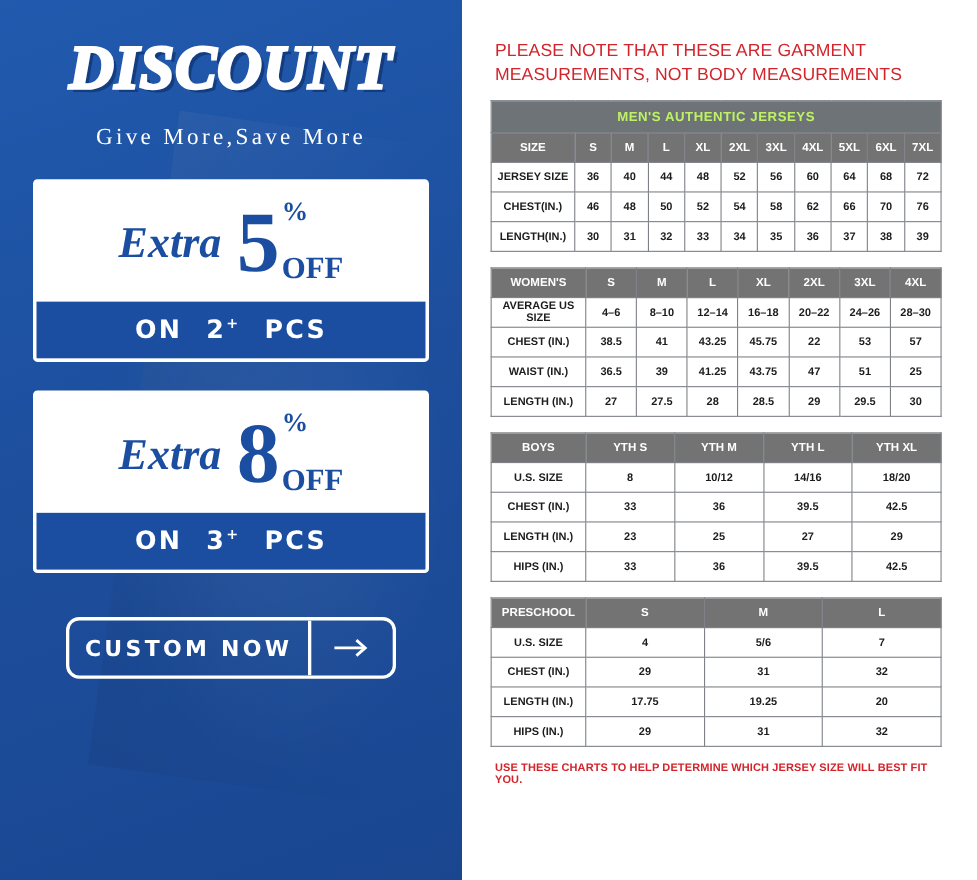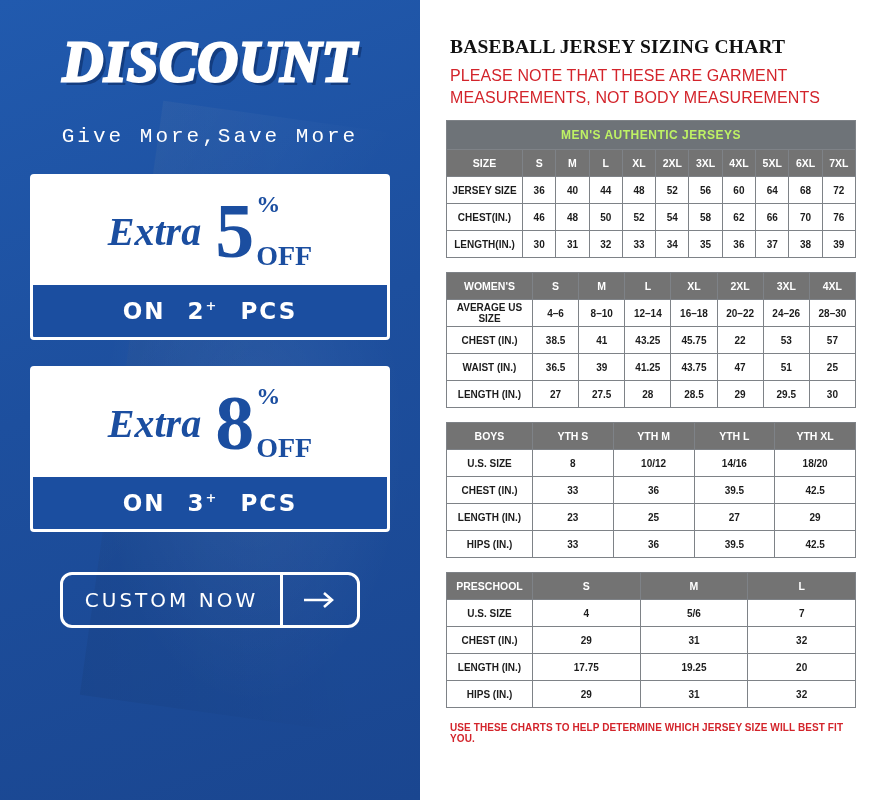--- a/index.html
+++ b/index.html
@@ -66,22 +66,22 @@
     -webkit-text-stroke: 3px #ffffff;
     text-shadow:
       0 0 0 #fff,
       4px 4px 0 rgba(10,40,95,0.55);
   }
   .tagline {
     text-align: center;
     color: #ffffff;
     font-size: 21px;
     letter-spacing: 3px;
-    margin-top: 35px;
-    font-family: Liberation Mono, monospace;
+    margin-top: 22px;
+    font-family: Liberation Serif, serif;
     font-weight: 500;
   }
 
   .offer-card {
     margin-top: 26px;
     border: 3px solid #ffffff;
     border-radius: 4px;
     overflow: hidden;
     background: #ffffff;
   }
@@ -158,21 +158,21 @@
     display: flex;
     align-items: center;
     color: #ffffff;
     box-sizing: border-box;
     overflow: hidden;
   }
   .custom-btn .label {
     flex: 1;
     text-align: center;
     font-family: "DejaVu Sans", sans-serif;
-    font-weight: normal;
+    font-weight: bold;
     font-size: 20px;
     letter-spacing: 3px;
   }
   .custom-btn .arrow-box {
     width: 74px;
     height: 100%;
     border-left: 3px solid #ffffff;
     display: flex;
     align-items: center;
     justify-content: center;
@@ -291,21 +291,20 @@
           <svg class="arrow-svg" width="34" height="18" viewBox="0 0 34 18" aria-hidden="true">
             <line x1="1" y1="9" x2="27" y2="9" stroke="#ffffff" stroke-width="2.6"></line>
             <polyline points="21,2 29,9 21,16" fill="none" stroke="#ffffff" stroke-width="2.6"></polyline>
           </svg>
         </span>
       </div>
     </div>
   </div>
 
   <div class="charts">
-    <div class="chart-title">BASEBALL JERSEY SIZING CHART</div>
     <div class="note">PLEASE NOTE THAT THESE ARE GARMENT MEASUREMENTS, NOT BODY MEASUREMENTS</div>
 
     <table class="sz">
       <colgroup>
         <col style="width:76px">
           <col>
           <col>
           <col>
           <col>
           <col>

